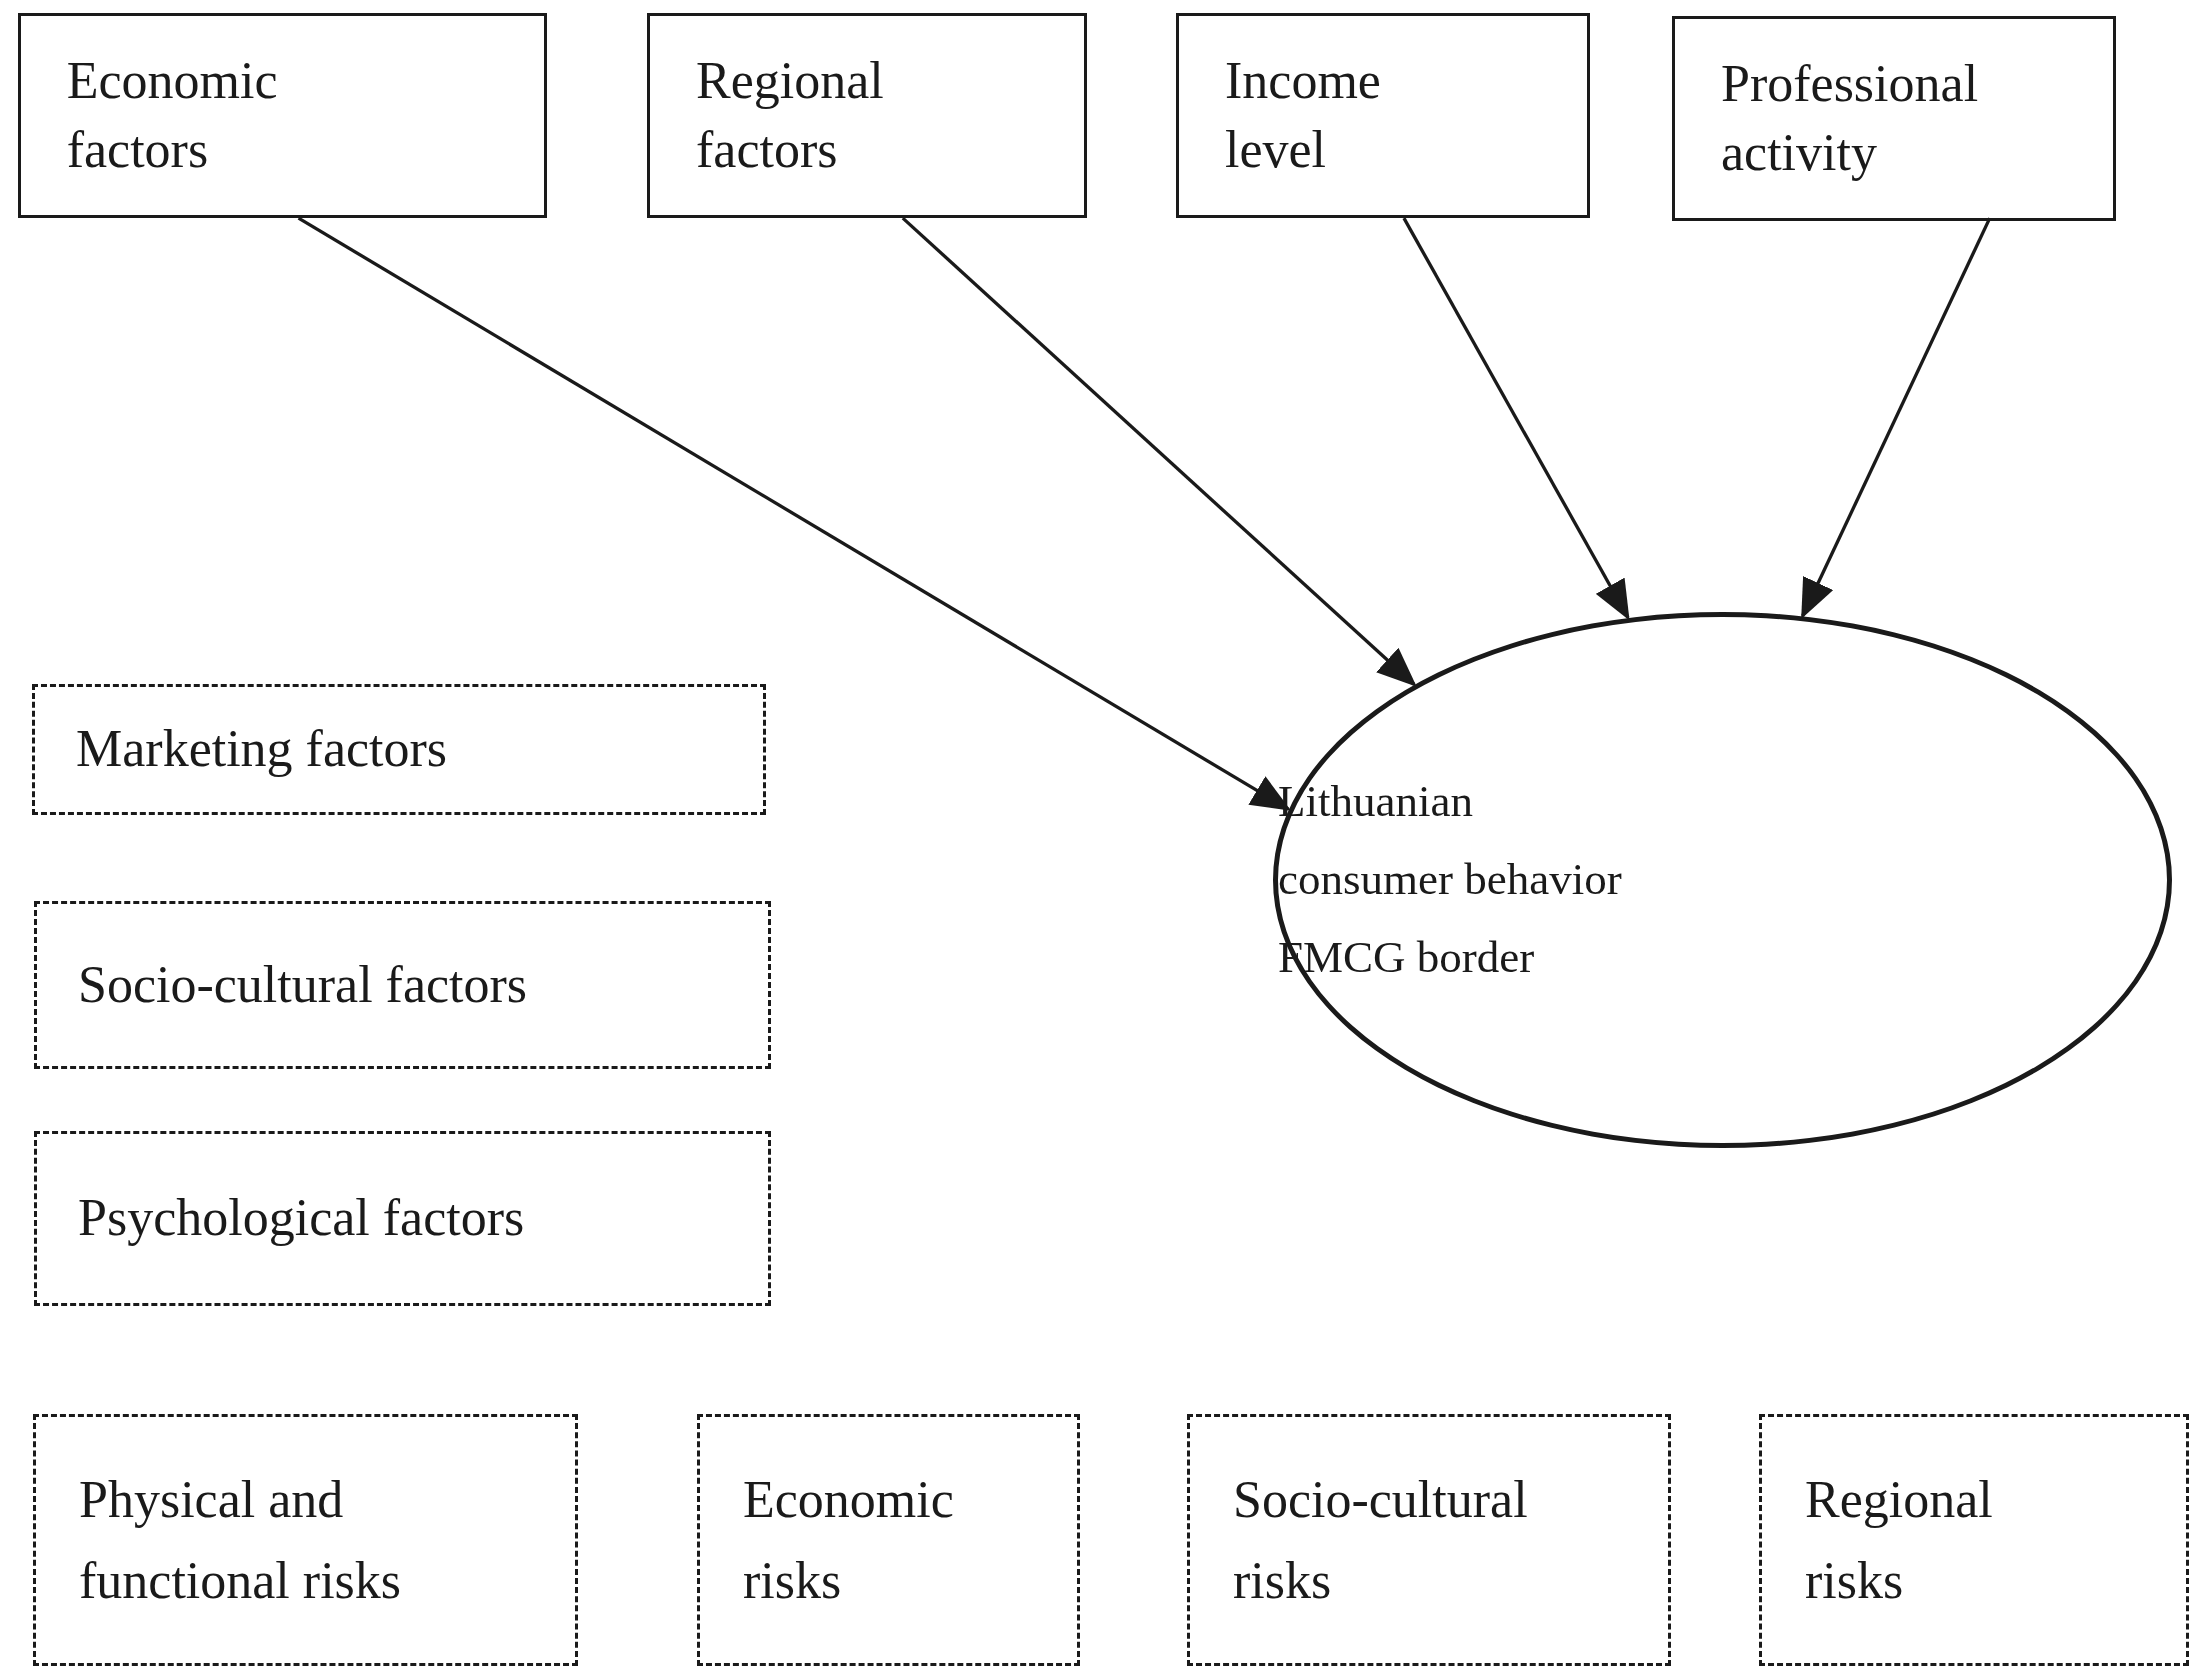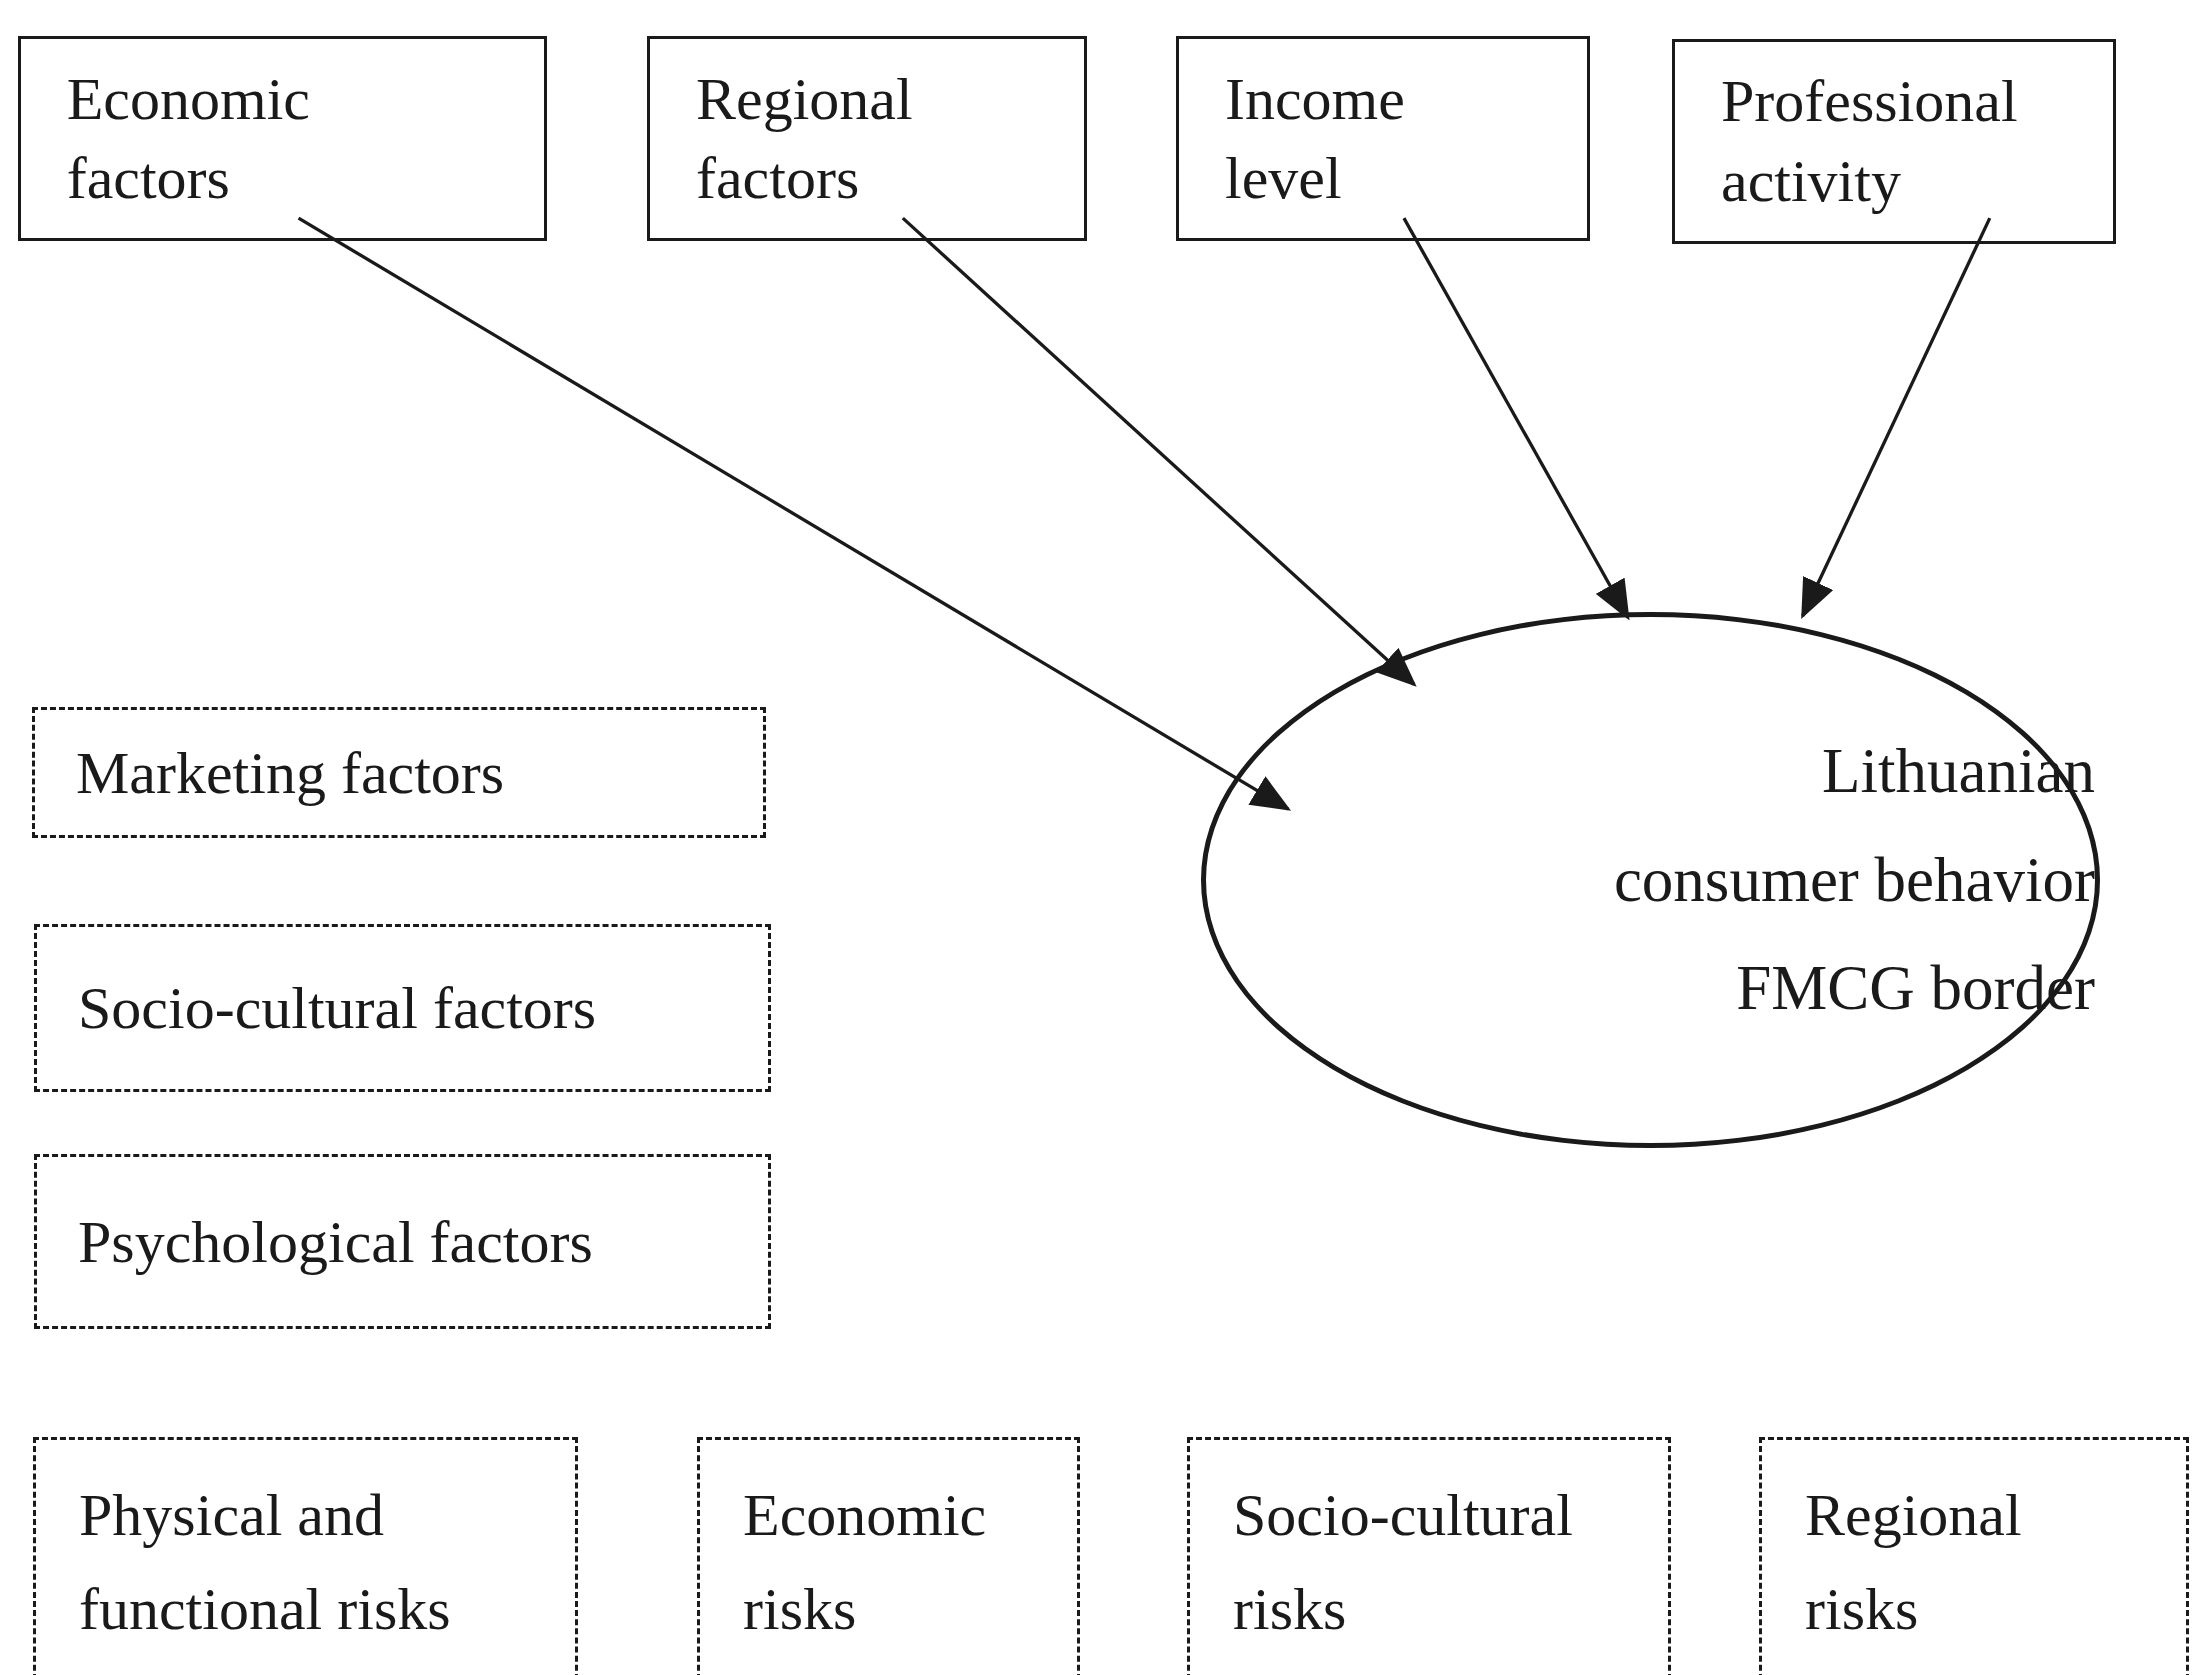--- a/index.html
+++ b/index.html
@@ -23,55 +23,54 @@
     width: 2194px;
     height: 1675px;
     pointer-events: none;
   }
   .box {
     position: absolute;
     box-sizing: border-box;
     display: flex;
     flex-direction: column;
     justify-content: center;
-    font-size: 60px;
+    font-size: 52px;
     line-height: 1.32;
     white-space: nowrap;
-    margin-top: 23px;
   }
   .solid {
     border: 3.7px solid #1a1a1a;
     padding-left: 46px;
   }
   .dashed {
     border: 3.7px dashed #1a1a1a;
   }
   .single {
     padding-left: 41px;
     line-height: 1.2;
   }
   .risk {
     padding-left: 43px;
     line-height: 1.56;
   }
   .ellipse {
     position: absolute;
     box-sizing: border-box;
-    left: 1201px;
+    left: 1273px;
     top: 612px;
     width: 899px;
     height: 536px;
     border: 5.2px solid #1a1a1a;
     border-radius: 50%;
     display: flex;
     flex-direction: column;
     justify-content: center;
-    align-items: flex-end;
+    align-items: flex-start;
     text-align: center;
-    font-size: 63px;
+    font-size: 45px;
     line-height: 1.73;
     white-space: nowrap;
   }
   .line { display: block; }
 
   
   #box-economic-factors      { left: 17.7px;   top: 13.3px; width: 529px; height: 205px; }
   #box-regional-factors      { left: 647px;  top: 13.3px; width: 440px; height: 205px; }
   #box-income-level          { left: 1176px; top: 13.3px; width: 414px; height: 205px; }
   #box-professional-activity { left: 1672px; top: 16px; width: 444px; height: 205px; }

